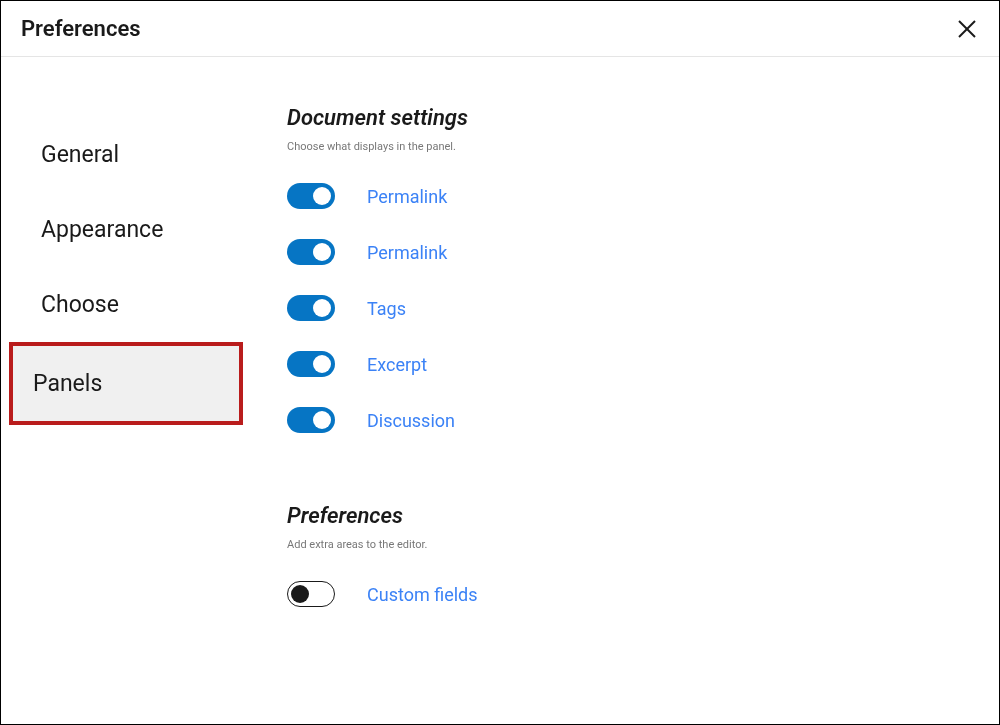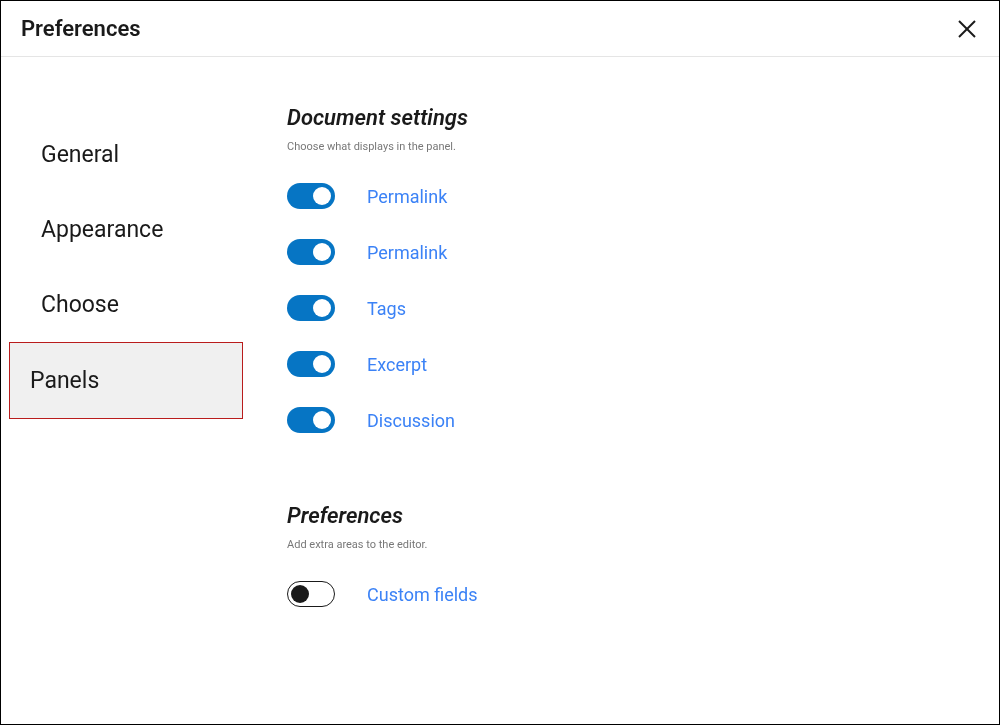--- a/index.html
+++ b/index.html
@@ -60,21 +60,21 @@
     .tab {
       padding: 24px 32px;
       font-size: 23px;
       color: #1a1a1a;
       cursor: pointer;
       margin-left: 8px;
       margin-right: 8px;
     }
 
     .tab.active {
-      border: 1px solid #b91c1c;
+      border: 4px solid #b91c1c;
       background: #f0f0f0;
       font-weight: 400;
       padding-left: 20px;
     }
 
     .main {
       flex: 1;
       padding: 48px 30px 0 36px;
       overflow-y: auto;
     }

